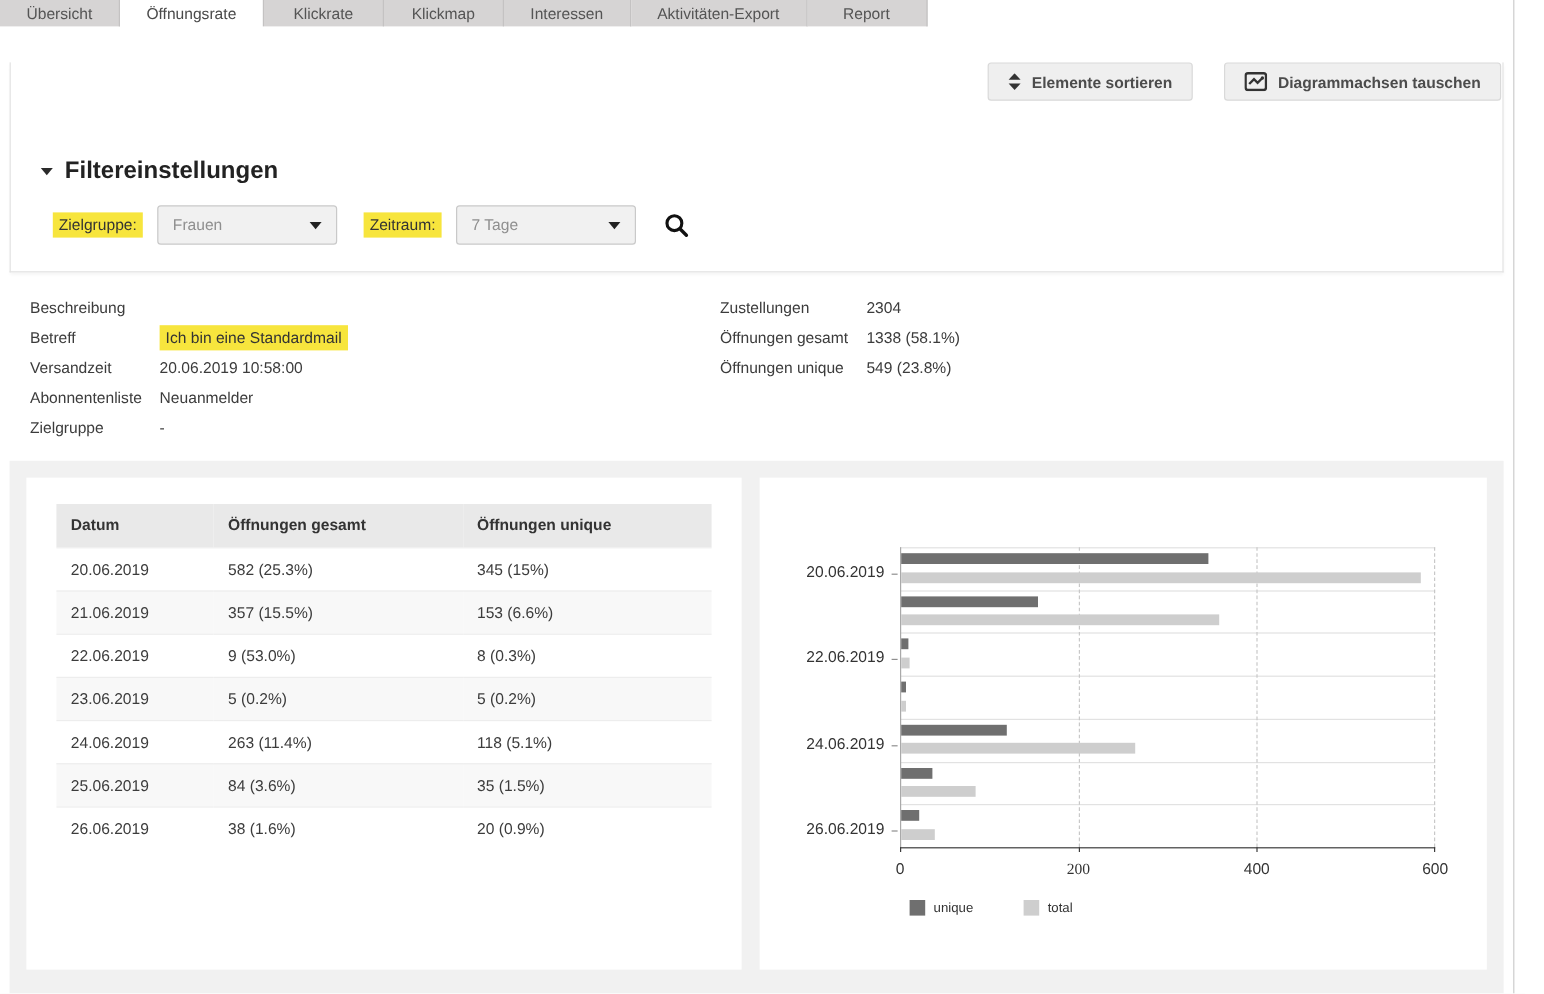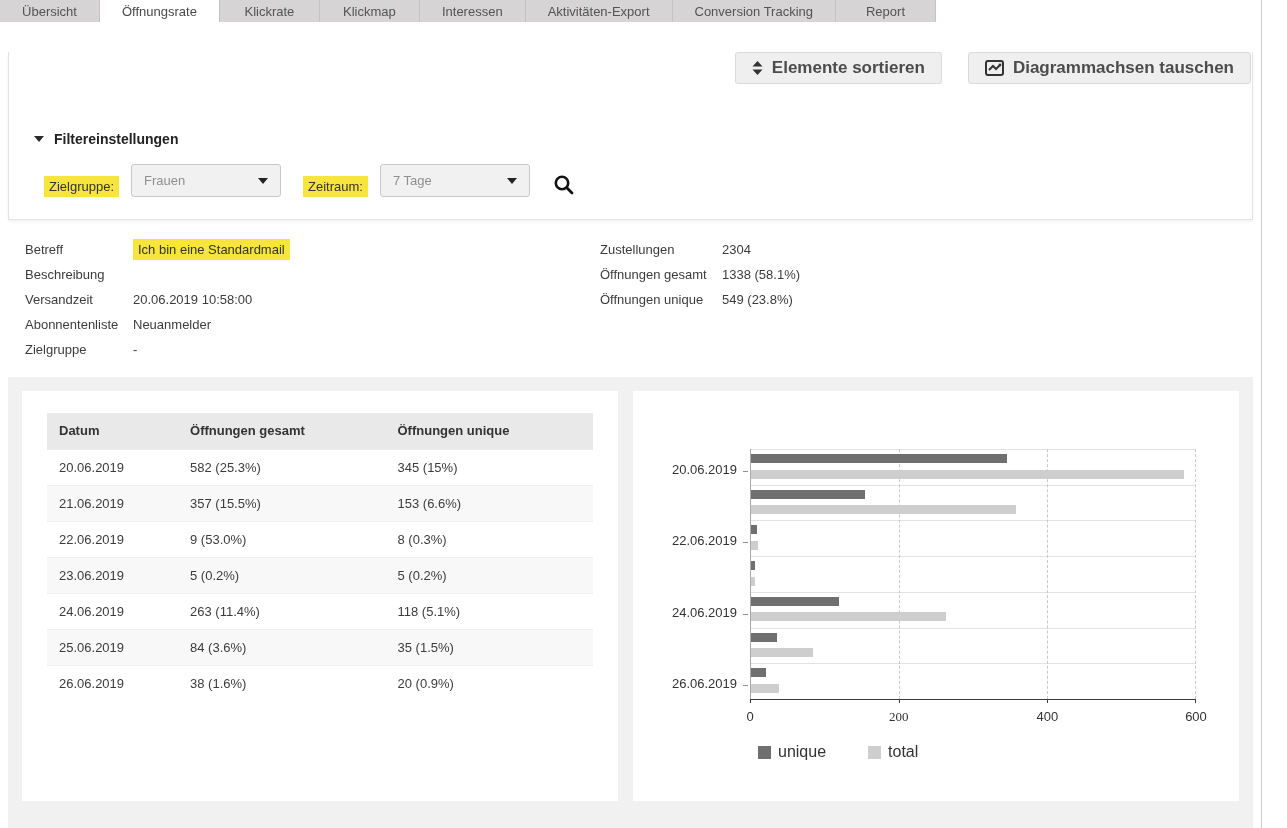--- a/index.html
+++ b/index.html
@@ -11,27 +11,27 @@
   .tabbar { display:flex; height:22px; }
   .tab { background:#d6d4d4; border-right:1px solid #c4c2c2; color:#545454; font-size:13px;
     display:flex; align-items:center; justify-content:center; padding:0 22px; min-width:100px; cursor:pointer; white-space:nowrap; }
   .tab.active { background:#fff; color:#4a4a4a; }
 
   
   .top-panel { margin:0 8px; border:1px solid #e3e3e3; border-top:none;
     box-shadow:0 2px 3px rgba(0,0,0,.05); padding-bottom:22px; background:#fff; }
   .actions { display:flex; justify-content:flex-end; gap:26px; margin-top:30px; padding-right:1px; }
   .btn { height:32px; padding:0 16px; background:#efefef; border:1px solid #d9d9d9; border-radius:3px;
-    color:#4c4c4c; font-size:17px; font-weight:bold; display:flex; align-items:center; gap:9px; cursor:pointer; }
+    color:#4c4c4c; font-size:13px; font-weight:bold; display:flex; align-items:center; gap:9px; cursor:pointer; }
   .btn svg { display:block; }
 
-  .filter-head { margin:47px 0 0 25px; font-size:14px; font-weight:bold; color:#222;
+  .filter-head { margin:47px 0 0 25px; font-size:20px; font-weight:bold; color:#222;
     display:flex; align-items:center; gap:10px; cursor:pointer; width:max-content; }
   .caret-down { width:0; height:0; border-left:5px solid transparent; border-right:5px solid transparent; border-top:6px solid #2b2b2b; }
-  .filter-row { margin:17px 0 0 35px; display:flex; align-items:flex-end; }
+  .filter-row { margin:17px 0 0 35px; display:flex; align-items:center; }
   .hl { background:#f7e53d; color:#333; font-size:13px; padding:3px 5px; }
   .select { width:150px; height:33px; background:#f1f1f1; border:1px solid #c9c9c9; border-radius:3px;
     display:flex; align-items:center; justify-content:space-between; padding:0 12px; margin-left:12px;
     color:#8f8f8f; font-size:13px; cursor:pointer; }
   .select .caret-down { border-top-color:#222; }
   .search-btn { margin-left:22px; cursor:pointer; display:flex; align-items:center; }
 
   
   .details { padding:17px 0 0 25px; display:flex; }
   .details-left { width:575px; }
@@ -60,36 +60,35 @@
   .gline-h { position:absolute; left:0; width:100%; height:1px; background:#e2e2e2; }
   .gline-v { position:absolute; top:0; height:100%; width:0; border-left:1px dashed #c8c8c8; }
   .axis-y { position:absolute; left:0; top:0; height:100%; width:1px; background:#a9a9a9; }
   .axis-x { position:absolute; left:0; bottom:-1px; width:100%; height:1px; background:#3c3c3c; }
   .bar { position:absolute; height:9px; }
   .ytick { position:absolute; height:1px; width:5px; background:#8f8f8f; }
   .ylabel { position:absolute; text-align:right; font-size:13px; color:#333; width:90px; line-height:13px; }
   .xtick { position:absolute; width:1px; height:4px; background:#3c3c3c; }
   .xlabel { position:absolute; font-size:13px; color:#333; width:60px; text-align:center; }
   .legend { position:absolute; left:125px; top:352px; display:flex; gap:42px; }
-  .legend-item { display:flex; align-items:center; gap:7px; font-size:16px; color:#333; }
+  .legend-item { display:flex; align-items:center; gap:7px; font-size:11px; color:#333; }
   .legend-swatch { width:13px; height:13px; }
 </style>
 </head>
 <body>
 
 <div class="container">
 
   <div class="tabbar">
       <div class="tab">Übersicht</div>
       <div class="tab active">Öffnungsrate</div>
       <div class="tab">Klickrate</div>
       <div class="tab">Klickmap</div>
       <div class="tab">Interessen</div>
       <div class="tab">Aktivitäten-Export</div>
-      <div class="tab">Conversion Tracking</div>
       <div class="tab">Report</div>
     </div>
 
   <div class="top-panel">
     <div class="actions">
       <button class="btn">
         <span>
           <svg width="11" height="14" viewBox="0 0 11 14">
               <path d="M5.5 0 L10.5 5.5 L0.5 5.5 Z" fill="#333"></path>
               <path d="M5.5 14 L0.5 8.5 L10.5 8.5 Z" fill="#333"></path>
@@ -130,26 +129,26 @@
             <circle cx="10" cy="10" r="6.2" fill="none" stroke="#111" stroke-width="2.6"></circle>
             <line x1="14.8" y1="14.8" x2="20" y2="20" stroke="#111" stroke-width="2.8" stroke-linecap="round"></line>
           </svg>
       </span>
     </div>
   </div>
 
   <div class="details">
     <div class="details-left">
         <div class="detail-row">
+          <span class="detail-label">Beschreibung</span>
+          <span class="detail-value"></span>
+        </div>
+        <div class="detail-row">
           <span class="detail-label">Betreff</span>
           <span class="detail-value"><span class="hl">Ich bin eine Standardmail</span></span>
-        </div>
-        <div class="detail-row">
-          <span class="detail-label">Beschreibung</span>
-          <span class="detail-value"></span>
         </div>
         <div class="detail-row">
           <span class="detail-label">Versandzeit</span>
           <span class="detail-value">20.06.2019 10:58:00</span>
         </div>
         <div class="detail-row">
           <span class="detail-label">Abonnentenliste</span>
           <span class="detail-value">Neuanmelder</span>
         </div>
         <div class="detail-row">

